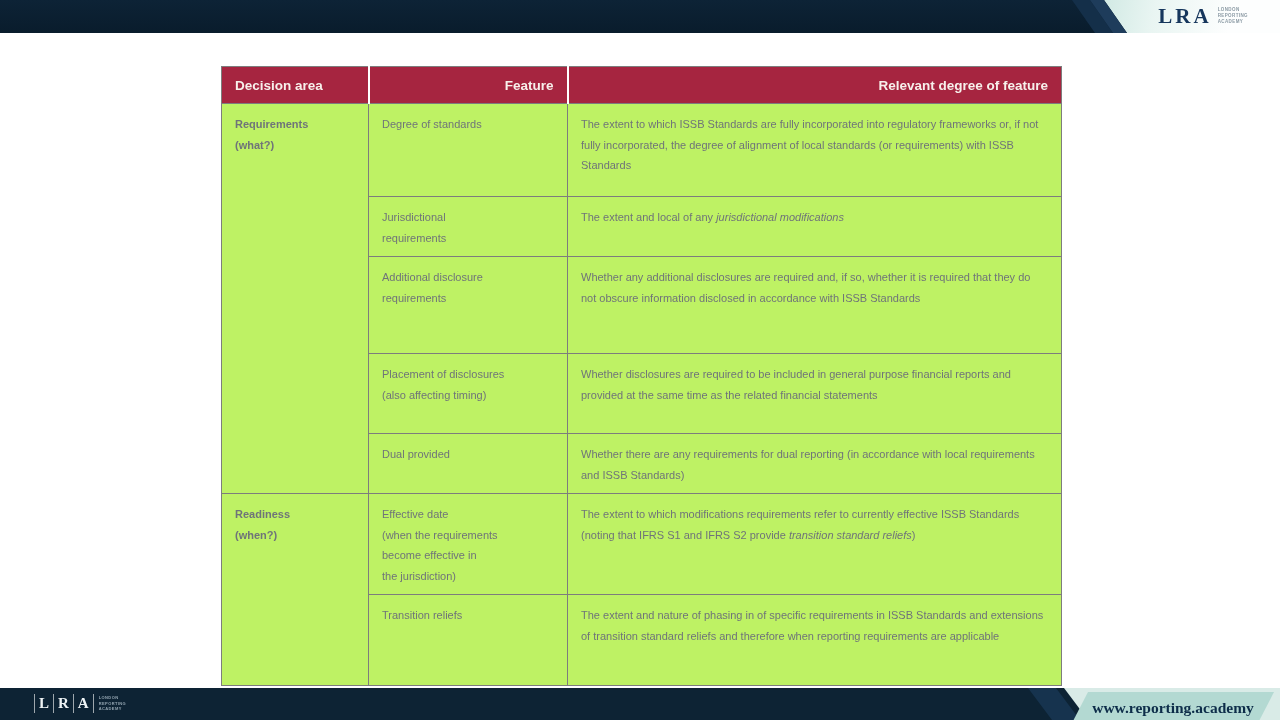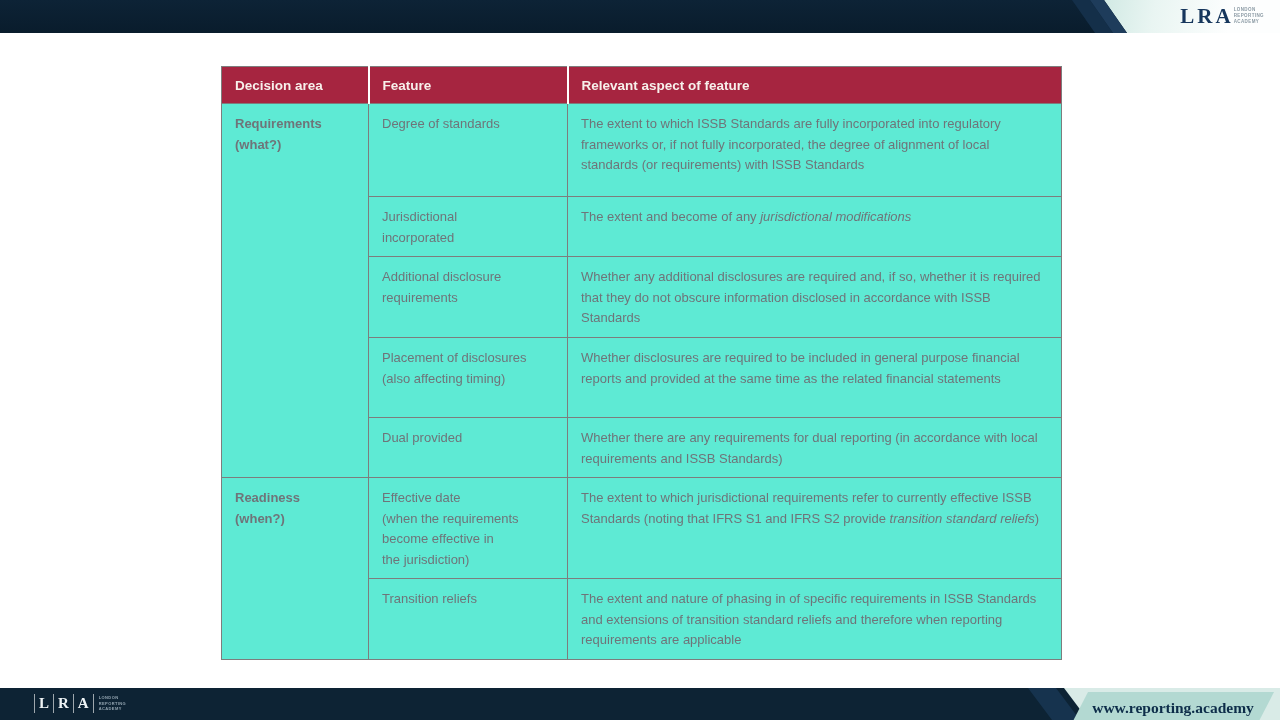--- a/index.html
+++ b/index.html
@@ -11,21 +11,21 @@
   .topbar { position: absolute; top: 0; left: 0; right: 0; height: 33px;
             background: linear-gradient(180deg, #0d2336 0%, #091c2c 100%); }
   .topbar-accent { position: absolute; top: 0; right: 0; width: 230px; height: 33px; }
   .accent-mint { position: absolute; inset: 0;
     background: linear-gradient(100deg, #b9ded6 0%, #e9f5f2 45%, #fdfefe 78%);
     clip-path: polygon(54px 0, 230px 0, 230px 33px, 77px 33px); }
   .accent-stripe-dark { position: absolute; inset: 0; background: #142f49;
     clip-path: polygon(22px 0, 40px 0, 63px 33px, 45px 33px); }
   .accent-stripe-mid { position: absolute; inset: 0; background: #1e3c5b;
     clip-path: polygon(40px 0, 54px 0, 77px 33px, 63px 33px); }
-  .top-logo { position: absolute; top: 5px; right: 16px; display: flex; align-items: center; }
+  .top-logo { position: absolute; top: 5px; right: 32px; display: flex; align-items: center; gap: 6px; }
   .top-logo .letters { font-family: "Liberation Serif", serif; font-weight: bold;
     color: #16365c; font-size: 21px; letter-spacing: 3px; line-height: 22px; }
   .logo-sub { display: flex; flex-direction: column; justify-content: center;
     font-size: 4.5px; line-height: 6px; letter-spacing: 0.4px; font-weight: bold; color: #8b9aa4; }
 
   
   .footbar { position: absolute; bottom: 0; left: 0; right: 0; height: 32px; background: #0d2334; }
   .foot-logo { position: absolute; left: 34px; top: 6px; display: flex; align-items: center; gap: 5px; }
   .foot-letters { display: flex; font-family: "Liberation Serif", serif; font-weight: bold;
     color: #eef3f5; font-size: 15px; line-height: 19px; }
@@ -43,33 +43,33 @@
   .fa-band .url { font-family: "Liberation Serif", serif; font-weight: bold;
     color: #0d2d49; font-size: 15.5px; }
 
   
   .main { position: absolute; top: 33px; left: 0; right: 0; bottom: 32px; background: #ffffff; }
   table.decision { position: absolute; left: 221px; top: 33px; width: 840px;
     border-collapse: collapse; table-layout: fixed; }
   table.decision th { background: #a62540; color: #f7f0eb; font-size: 13.5px; font-weight: bold;
     text-align: left; padding: 8px 13px; height: 37px; vertical-align: middle;
     border: 1.5px solid #7d7d7d; }
-  table.decision th:not(:first-child) { border-left: 2px solid #ffffff; }
+  table.decision th:not(:first-child) { border-left: 2px solid #ffffff; text-align: right; }
   table.decision td { border: 1.5px solid #7d7d7d; vertical-align: top;
-    padding: 10px 13px 8px 13px; font-size: 13px; line-height: 20.5px; color: #6f7479;
-    background: #5eead4; }
+    padding: 10px 13px 8px 13px; font-size: 11px; line-height: 20.5px; color: #6f7479;
+    background: #bef264; }
   td.decision-cell { background: #f8e7e0; color: #5a5356; font-weight: bold; white-space: pre-line; }
   td.feature-cell { white-space: pre-line; }
   tbody tr:nth-child(1) { height: 93px; }
   tbody tr:nth-child(2) { height: 60px; }
-  tbody tr:nth-child(3) { height: 81px; }
+  tbody tr:nth-child(3) { height: 97px; }
   tbody tr:nth-child(4) { height: 80px; }
   tbody tr:nth-child(5) { height: 60px; }
   tbody tr:nth-child(6) { height: 100px; }
-  tbody tr:nth-child(7) { height: 81px; }
+  tbody tr:nth-child(7) { height: 91px; }
 </style>
 </head>
 <body>
 
 <div class="slide">
 
   <header class="topbar">
     <div class="topbar-accent">
       <div class="accent-mint"></div>
       <div class="accent-stripe-dark"></div>
@@ -89,34 +89,34 @@
     <table class="decision">
       <colgroup>
         <col style="width:147px">
           <col style="width:199px">
           <col style="width:494px">
       </colgroup>
     <thead>
           <tr>
             <th>Decision area</th>
             <th>Feature</th>
-            <th>Relevant aspect of feature</th>
+            <th>Relevant degree of feature</th>
           </tr>
         </thead>
         <tbody>
           <tr>
             <td class="decision-cell" rowspan="5">Requirements
 (what?)</td>
             <td class="feature-cell">Degree of standards</td>
             <td class="aspect-cell"><span>The extent to which ISSB Standards are fully incorporated into regulatory frameworks or, if not fully incorporated, the degree of alignment of local standards (or requirements) with ISSB Standards</span></td>
           </tr>
           <tr>
             <td class="feature-cell">Jurisdictional
-incorporated</td>
-            <td class="aspect-cell"><span>The extent and become of any </span><span style="font-style: italic;">jurisdictional modifications</span></td>
+requirements</td>
+            <td class="aspect-cell"><span>The extent and local of any </span><span style="font-style: italic;">jurisdictional modifications</span></td>
           </tr>
           <tr>
             <td class="feature-cell">Additional disclosure
 requirements</td>
             <td class="aspect-cell"><span>Whether any additional disclosures are required and, if so, whether it is required that they do not obscure information disclosed in accordance with ISSB Standards</span></td>
           </tr>
           <tr>
             <td class="feature-cell">Placement of disclosures
 (also affecting timing)</td>
             <td class="aspect-cell"><span>Whether disclosures are required to be included in general purpose financial reports and provided at the same time as the related financial statements</span></td>
@@ -125,21 +125,21 @@
             <td class="feature-cell">Dual provided</td>
             <td class="aspect-cell"><span>Whether there are any requirements for dual reporting (in accordance with local requirements and ISSB Standards)</span></td>
           </tr>
           <tr>
             <td class="decision-cell" rowspan="2">Readiness
 (when?)</td>
             <td class="feature-cell">Effective date
 (when the requirements
 become effective in
 the jurisdiction)</td>
-            <td class="aspect-cell"><span>The extent to which jurisdictional requirements refer to currently effective ISSB Standards (noting that IFRS S1 and IFRS S2 provide </span><span style="font-style: italic;">transition standard reliefs</span><span>)</span></td>
+            <td class="aspect-cell"><span>The extent to which modifications requirements refer to currently effective ISSB Standards (noting that IFRS S1 and IFRS S2 provide </span><span style="font-style: italic;">transition standard reliefs</span><span>)</span></td>
           </tr>
           <tr>
             <td class="feature-cell">Transition reliefs</td>
             <td class="aspect-cell"><span>The extent and nature of phasing in of specific requirements in ISSB Standards and extensions of transition standard reliefs and therefore when reporting requirements are applicable</span></td>
           </tr>
         </tbody>
       </table>
   </main>
 
   <footer class="footbar">

